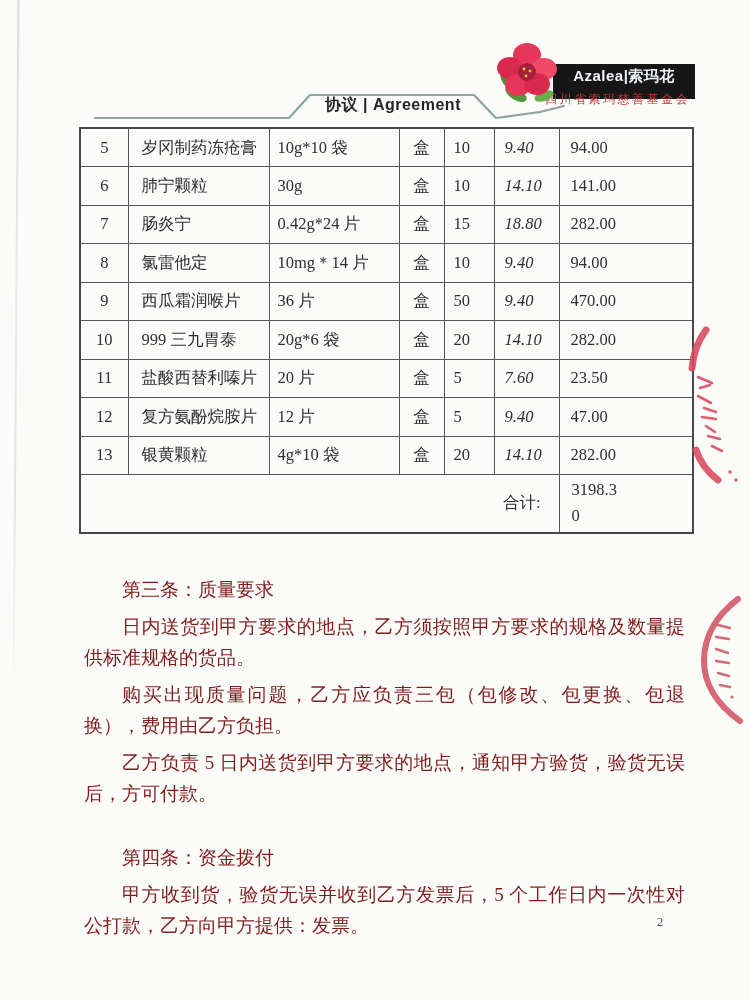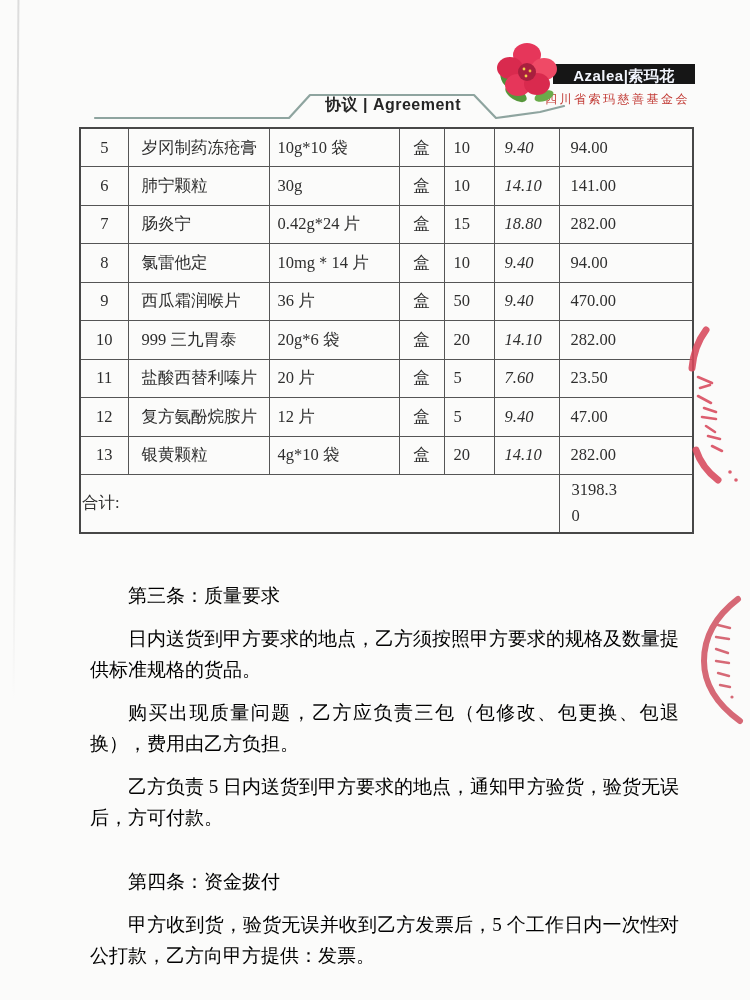--- a/index.html
+++ b/index.html
@@ -16,21 +16,21 @@
     opacity:.75;transform:rotate(.4deg);
   }
   
   .banner-svg{position:absolute;left:0;top:0;width:750px;height:130px;}
   .banner-title{
     position:absolute;left:308px;top:93px;width:170px;height:24px;
     text-align:center;font-family:"Liberation Sans","DejaVu Sans",sans-serif;
     font-weight:bold;font-size:16px;color:#252525;letter-spacing:.5px;line-height:24px;
   }
   .brand-box{
-    position:absolute;left:553px;top:64px;width:142px;height:20px;
+    position:absolute;left:553px;top:64px;width:142px;height:35px;
     background:#161616;color:#f2f5fd;
     font-family:"Liberation Sans","DejaVu Sans",sans-serif;
     font-weight:bold;font-size:15px;line-height:24px;text-align:center;letter-spacing:.5px;
   }
   .org-line{
     position:absolute;left:545px;top:91px;width:152px;
     color:#c23b35;font-size:12px;letter-spacing:2.5px;white-space:nowrap;
     font-family:"Liberation Serif","DejaVu Serif",serif;
   }
   .flower{position:absolute;left:492px;top:38px;width:70px;height:74px;}
@@ -44,27 +44,27 @@
   table.goods{border:2px solid #474747;}
   tr.data-row{height:38.5px;}
   tr.total-row{height:58px;}
   td.c-no{text-align:center;}
   td.c-name{padding-left:13px;}
   td.c-spec{padding-left:8px;margin-top:41px;}
   td.c-unit{text-align:center;}
   td.c-qty{padding-left:9px;}
   td.c-price{padding-left:10px;font-style:italic;}
   td.c-amt{padding-left:11px;}
-  td.total-label{padding-right:18px;}
+  td.total-label{text-align:right;padding-right:18px;}
   td.total-value{padding-left:12px;line-height:26px;vertical-align:middle;}
   
   .body-text{position:absolute;left:78px;top:568px;width:613px;}
   .body-text p{
-    margin:12px;text-indent:2em;text-align:justify;
-    font-size:19px;line-height:31px;color:#000000;
+    margin:6px;text-indent:2em;text-align:justify;
+    font-size:19px;line-height:31px;color:#7f1d1d;
   }
   .body-text p.gap-before{margin-top:33px;}
   
   .stamp1{position:absolute;right:0;top:322px;width:62px;height:185px;opacity:.88;}
   .stamp2{position:absolute;right:0;top:593px;width:56px;height:138px;opacity:.82;}
   
   .page-number{
     position:absolute;left:650px;top:914px;width:20px;text-align:center;
     font-size:13px;color:#4e4e4e;
   }

